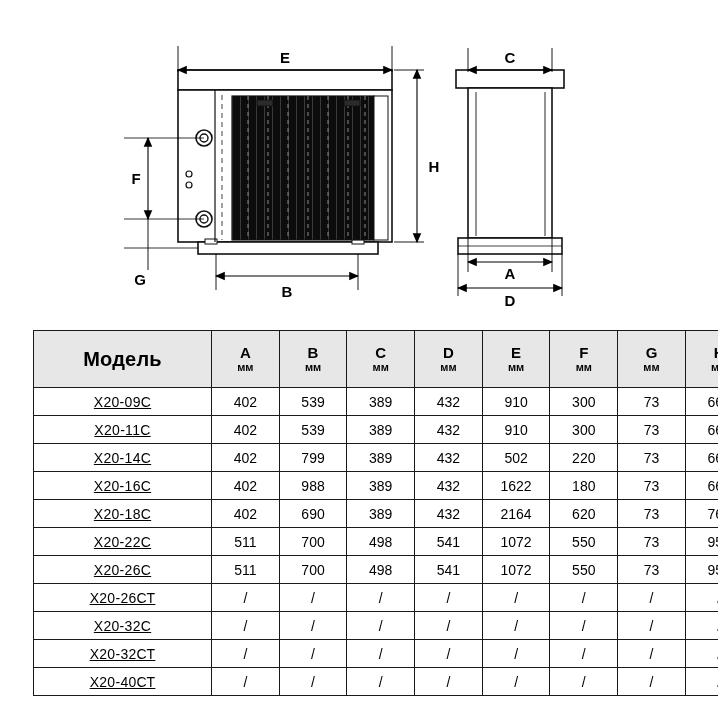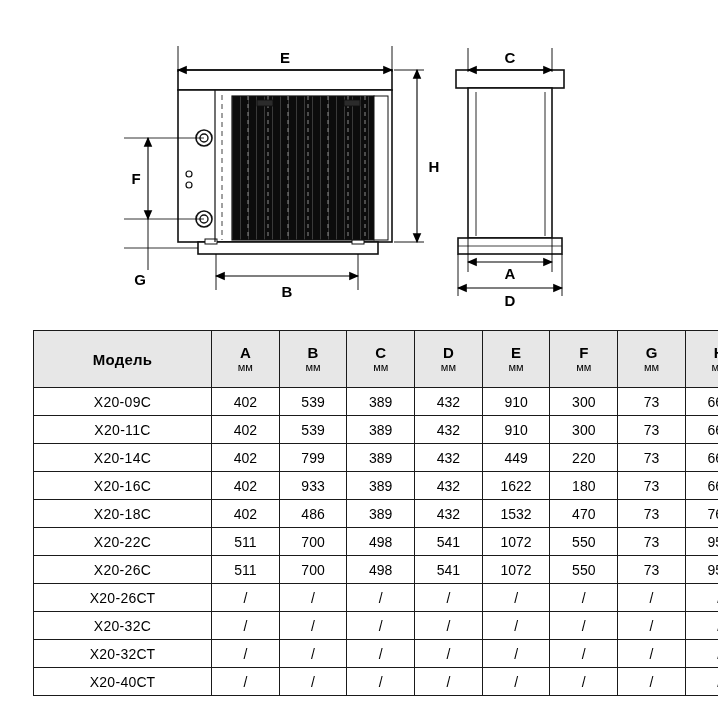--- a/index.html
+++ b/index.html
@@ -50,36 +50,37 @@
     padding: 0;
     height: 27px;
     background: #ffffff;
   }
   table.spec thead th {
     background: #e7e7e7;
     height: 56px;
     font-weight: bold;
   }
   table.spec thead th.model-head {
-    font-size: 15px;
+    font-size: 20px;
     letter-spacing: 0.2px;
   }
   .hdr-letter {
     font-size: 15px;
     font-weight: bold;
     line-height: 17px;
   }
   .hdr-unit {
     font-size: 11px;
-    font-weight: normal;
+    font-weight: bold;
     line-height: 13px;
   }
   td.model-cell {
     font-size: 14.5px;
     letter-spacing: 0.3px;
+    text-decoration: underline;
   }
   col.c-model { width: 178px; }
   col.c-val   { width: 67.7px; }
 
   
   text.dim {
     font-family: "Liberation Sans", sans-serif;
     font-size: 15px;
     font-weight: bold;
     fill: #000000;
@@ -271,44 +272,44 @@
           <td>300</td>
           <td>73</td>
           <td>660</td>
         </tr>
         <tr>
           <td class="model-cell">X20-14С</td>
           <td>402</td>
           <td>799</td>
           <td>389</td>
           <td>432</td>
-          <td>449</td>
+          <td>502</td>
           <td>220</td>
           <td>73</td>
           <td>660</td>
         </tr>
         <tr>
           <td class="model-cell">X20-16С</td>
           <td>402</td>
-          <td>933</td>
+          <td>988</td>
           <td>389</td>
           <td>432</td>
           <td>1622</td>
           <td>180</td>
           <td>73</td>
           <td>660</td>
         </tr>
         <tr>
           <td class="model-cell">X20-18С</td>
           <td>402</td>
-          <td>486</td>
-          <td>389</td>
-          <td>432</td>
-          <td>1532</td>
-          <td>470</td>
+          <td>690</td>
+          <td>389</td>
+          <td>432</td>
+          <td>2164</td>
+          <td>620</td>
           <td>73</td>
           <td>760</td>
         </tr>
         <tr>
           <td class="model-cell">X20-22С</td>
           <td>511</td>
           <td>700</td>
           <td>498</td>
           <td>541</td>
           <td>1072</td>

